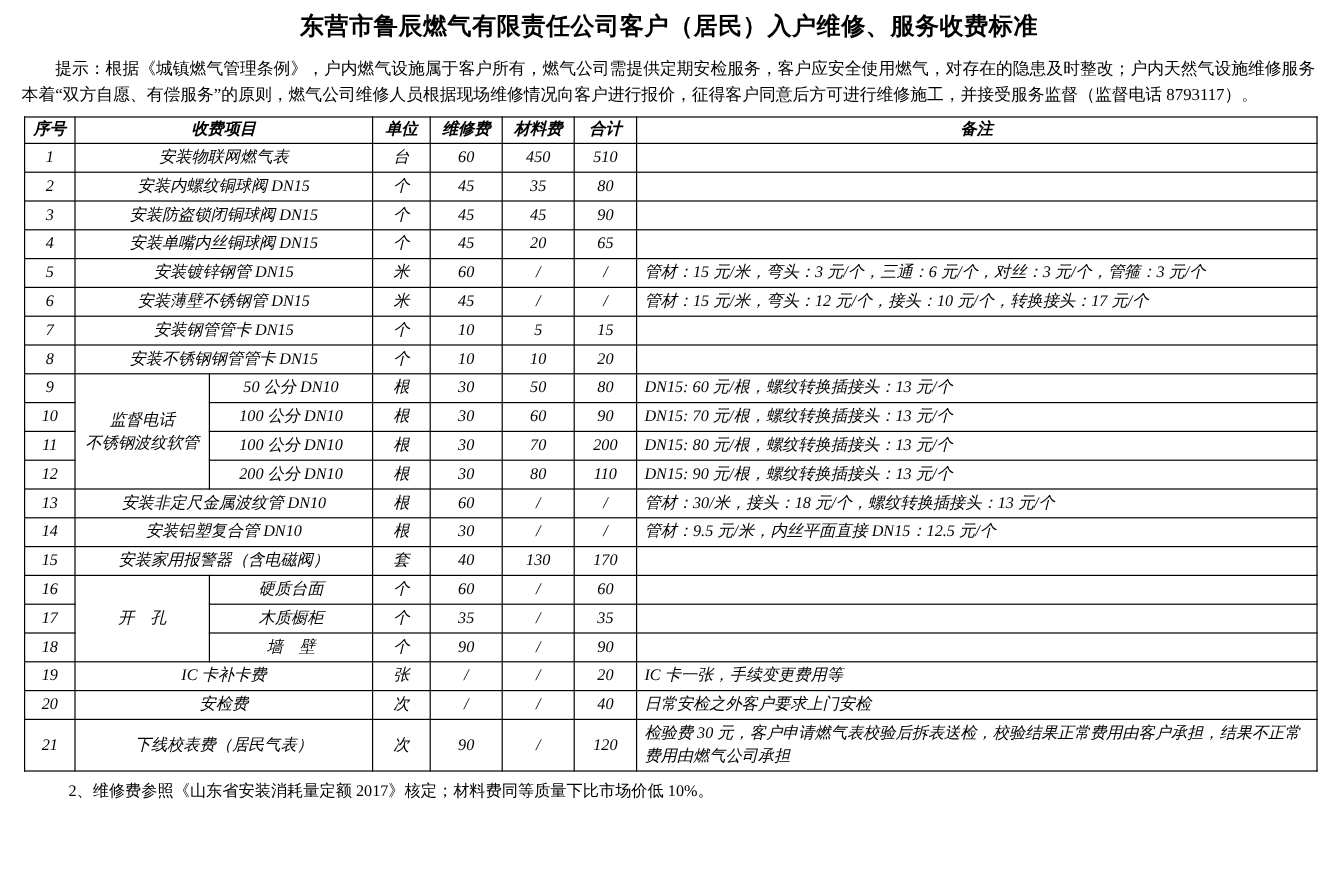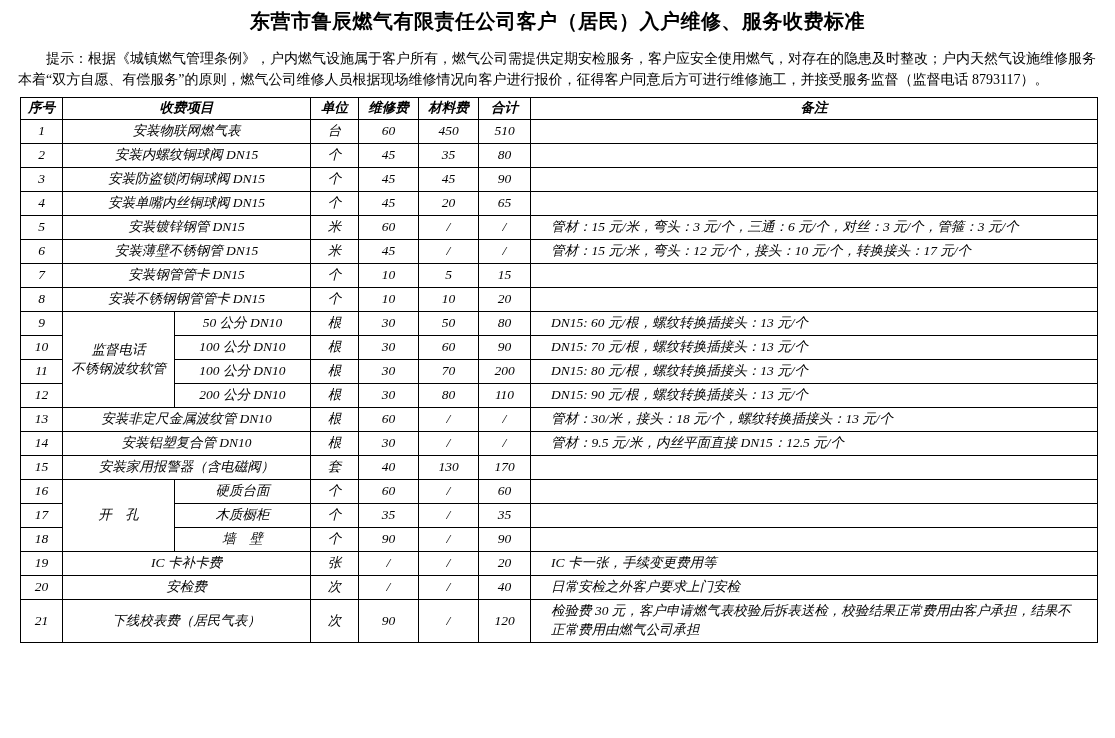--- a/index.html
+++ b/index.html
@@ -35,21 +35,21 @@
     border: 1px solid #000;
     font-size: 13.5px;
     line-height: 1.4;
     padding: 0 4px;
     height: 24px;
     text-align: center;
     vertical-align: middle;
     overflow: hidden;
   }
   table.fee-table th { font-weight: bold; height: 22px; }
-  table.fee-table td.r { text-align: left; padding: 0 20px; }
+  table.fee-table td.r { text-align: left; padding: 0 6px; }
   tr.tall td { height: 43px; }
   .fn {
     margin: 6px 0 0 57px;
     font-size: 13.5px;
     line-height: 19px;
   }
   .fn + .fn { margin-top: 7px; }
 </style>
 </head>
 <body>
@@ -273,14 +273,15 @@
         <td colspan="2">下线校表费（居民气表）</td>
         <td>次</td>
         <td>90</td>
         <td>/</td>
         <td>120</td>
         <td class="r">检验费 30 元，客户申请燃气表校验后拆表送检，校验结果正常费用由客户承担，结果不正常费用由燃气公司承担</td>
       </tr>
     </tbody>
   </table>
 
+  <p class="fn">2、维修费参照《山东省安装消耗量定额 2017》核定；材料费同等质量下比市场价低 10%。</p>
 
 </div>
 
 </body></html>

